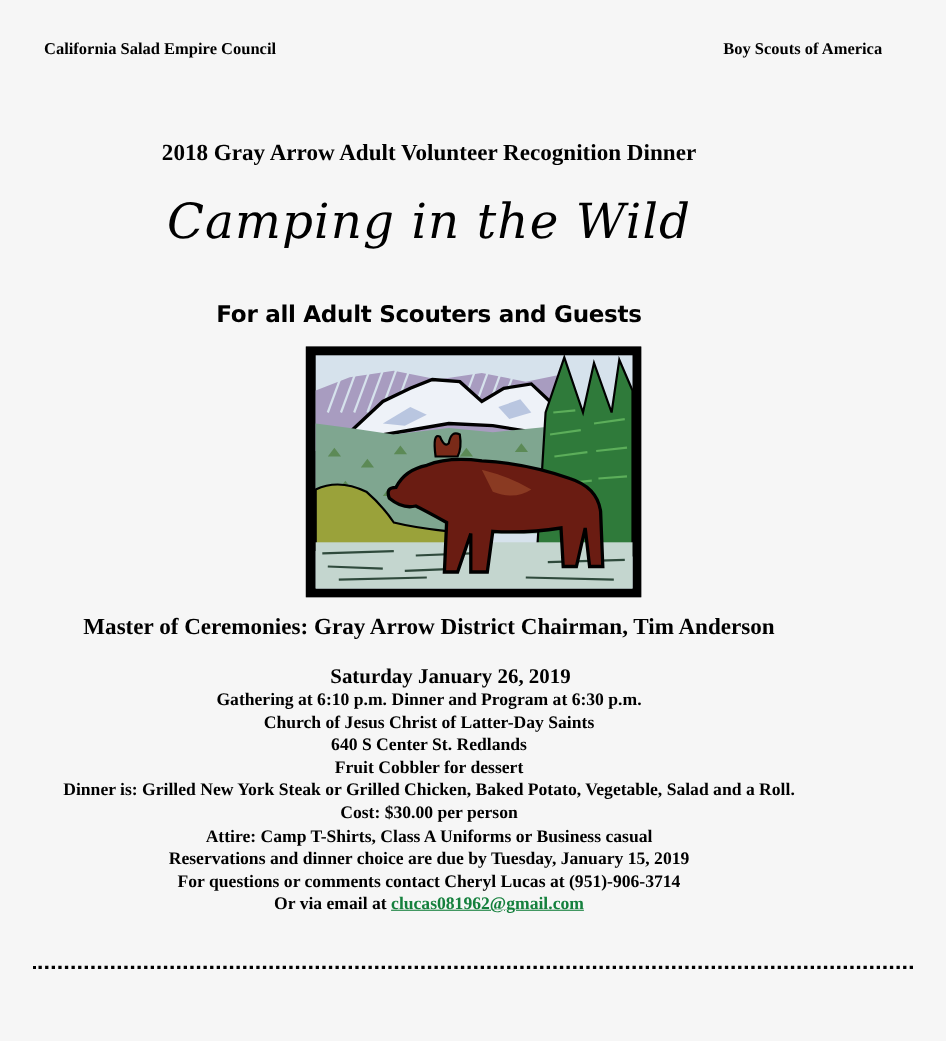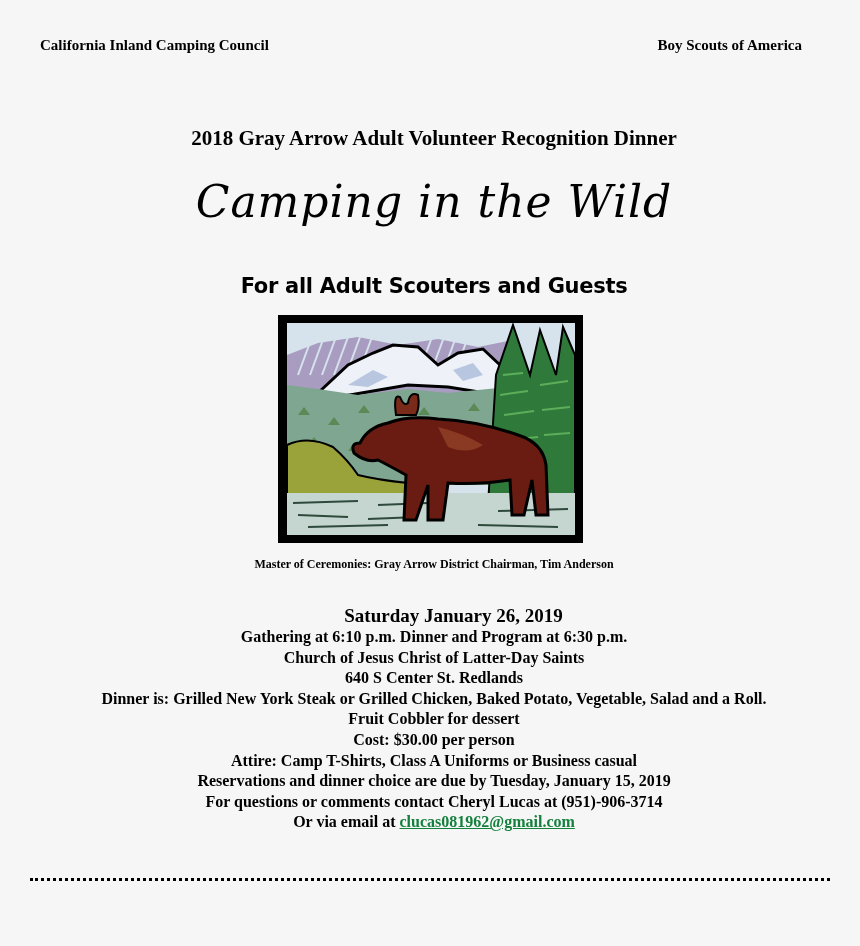--- a/index.html
+++ b/index.html
@@ -3,46 +3,46 @@
 <meta charset="utf-8">
 <style>
   html, body { margin:0; padding:0; }
   body {
     width:860px; height:946px; background:#f6f6f6; position:relative; overflow:hidden;
     font-family:"Liberation Serif", serif; color:#000;
   }
   .hdr { position:absolute; top:37px; font-weight:bold; font-size:15px; }
   .hdr.left { left:40px; }
   .hdr.right { right:58px; }
-  .center { position:absolute; left:0; width:780px; text-align:center; font-weight:bold;padding-left:44px; }
+  .center { position:absolute; left:0; width:780px; text-align:center; font-weight:bold; }
   #event-title { top:126px; font-size:21px; }
   #theme-title {
     top:176px; font-size:44px; font-weight:normal;
     font-family:"DejaVu Serif", serif; font-style:italic; letter-spacing:1px;
   }
   #audience { top:274px; font-size:21px; font-family:"DejaVu Sans", sans-serif; letter-spacing:-0.3px; }
   #art {
     position:absolute; left:278px; top:315px; width:305px; height:228px;
     background:#000; box-sizing:border-box;
   }
   #art svg { display:block; }
-  #mc { top:557px; font-size:12px; }
+  #mc { top:557px; font-size:21px; }
   #details { top:604px; }
   #details .line { font-size:16px; line-height:20.6px; }
   #details .line.date { font-size:19px; line-height:23px;margin-left:39px; }
   #details a { color:#15803d; text-decoration:underline; }
   #divider {
     position:absolute; left:30px; top:878px; width:800px; height:0;
     border-top:3px dotted #000;
   }
 </style>
 </head>
 <body>
 
-<div class="hdr left">California Inland Camping Council</div>
+<div class="hdr left">California Salad Empire Council</div>
 <div class="hdr right">Boy Scouts of America</div>
 
 <div class="center" id="event-title">2018 Gray Arrow Adult Volunteer Recognition Dinner</div>
 <div class="center" id="theme-title">Camping in the Wild</div>
 <div class="center" id="audience">For all Adult Scouters and Guests</div>
 
 <div id="art">
   <svg width="305" height="228" viewBox="0 0 305 228">
     <rect x="0" y="0" width="305" height="228" fill="#000"></rect>
 
@@ -113,22 +113,22 @@
   </svg>
 </div>
 
 <div class="center" id="mc">Master of Ceremonies: Gray Arrow District Chairman, Tim Anderson</div>
 
 <div class="center" id="details">
   <div class="line date">Saturday January 26, 2019</div>
   <div class="line">Gathering at 6:10 p.m. Dinner and Program at 6:30 p.m.</div>
   <div class="line">Church of Jesus Christ of Latter-Day Saints</div>
   <div class="line">640 S Center St. Redlands</div>
+  <div class="line">Fruit Cobbler for dessert</div>
   <div class="line">Dinner is: Grilled New York Steak or Grilled Chicken, Baked Potato, Vegetable, Salad and a Roll.</div>
-  <div class="line">Fruit Cobbler for dessert</div>
   <div class="line">Cost: $30.00 per person</div>
   <div class="line">Attire: Camp T-Shirts, Class A Uniforms or Business casual</div>
   <div class="line">Reservations and dinner choice are due by Tuesday, January 15, 2019</div>
   <div class="line">For questions or comments contact Cheryl Lucas at (951)-906-3714</div>
   <div class="line"><span>Or via email at </span><a>clucas081962@gmail.com</a></div>
 </div>
 
 <div id="divider"></div>
 
 </body></html>

